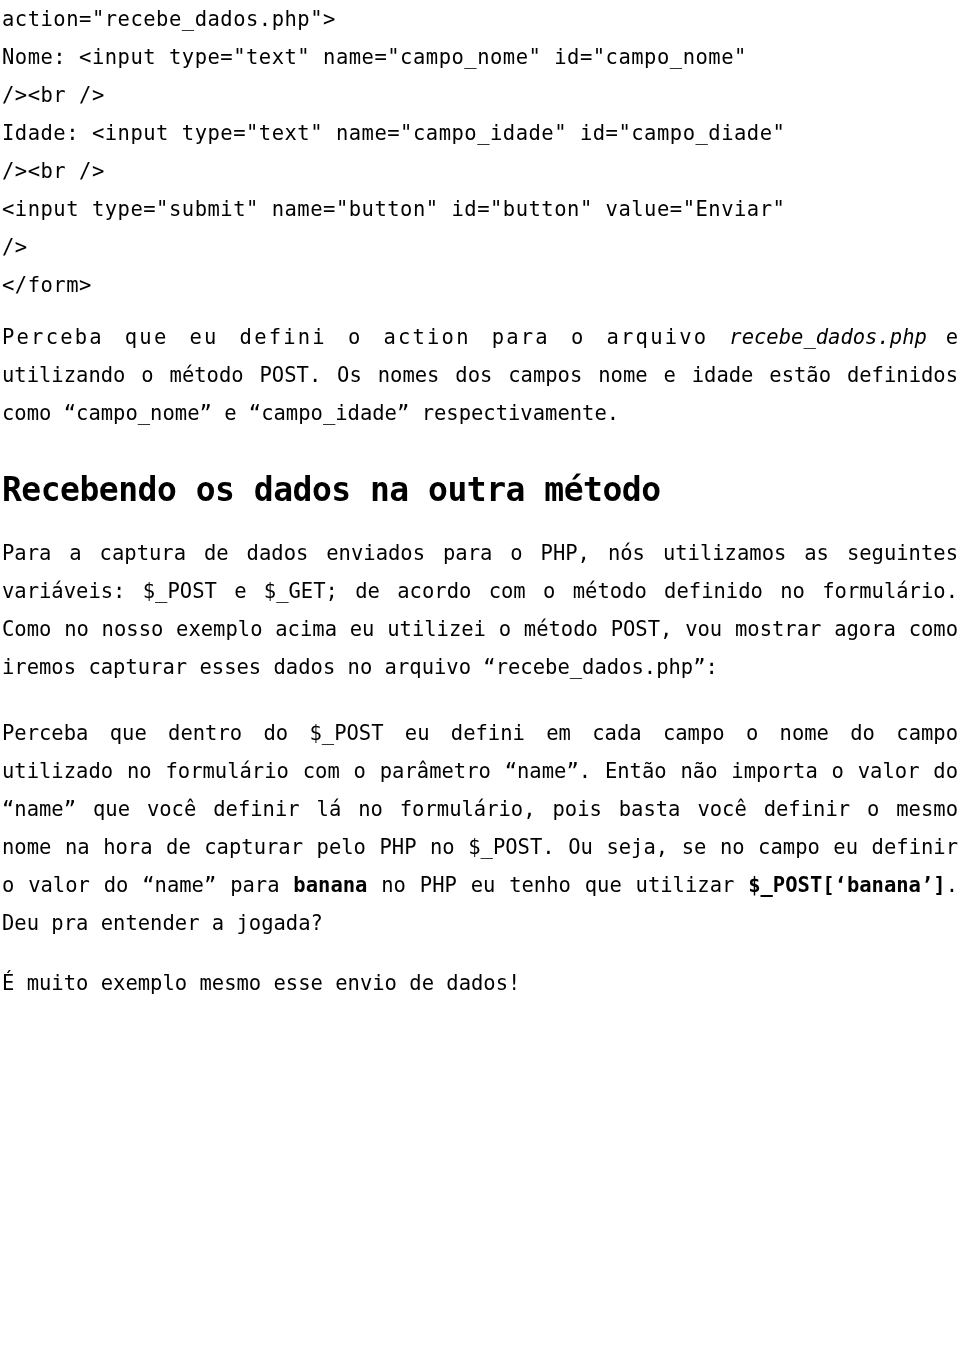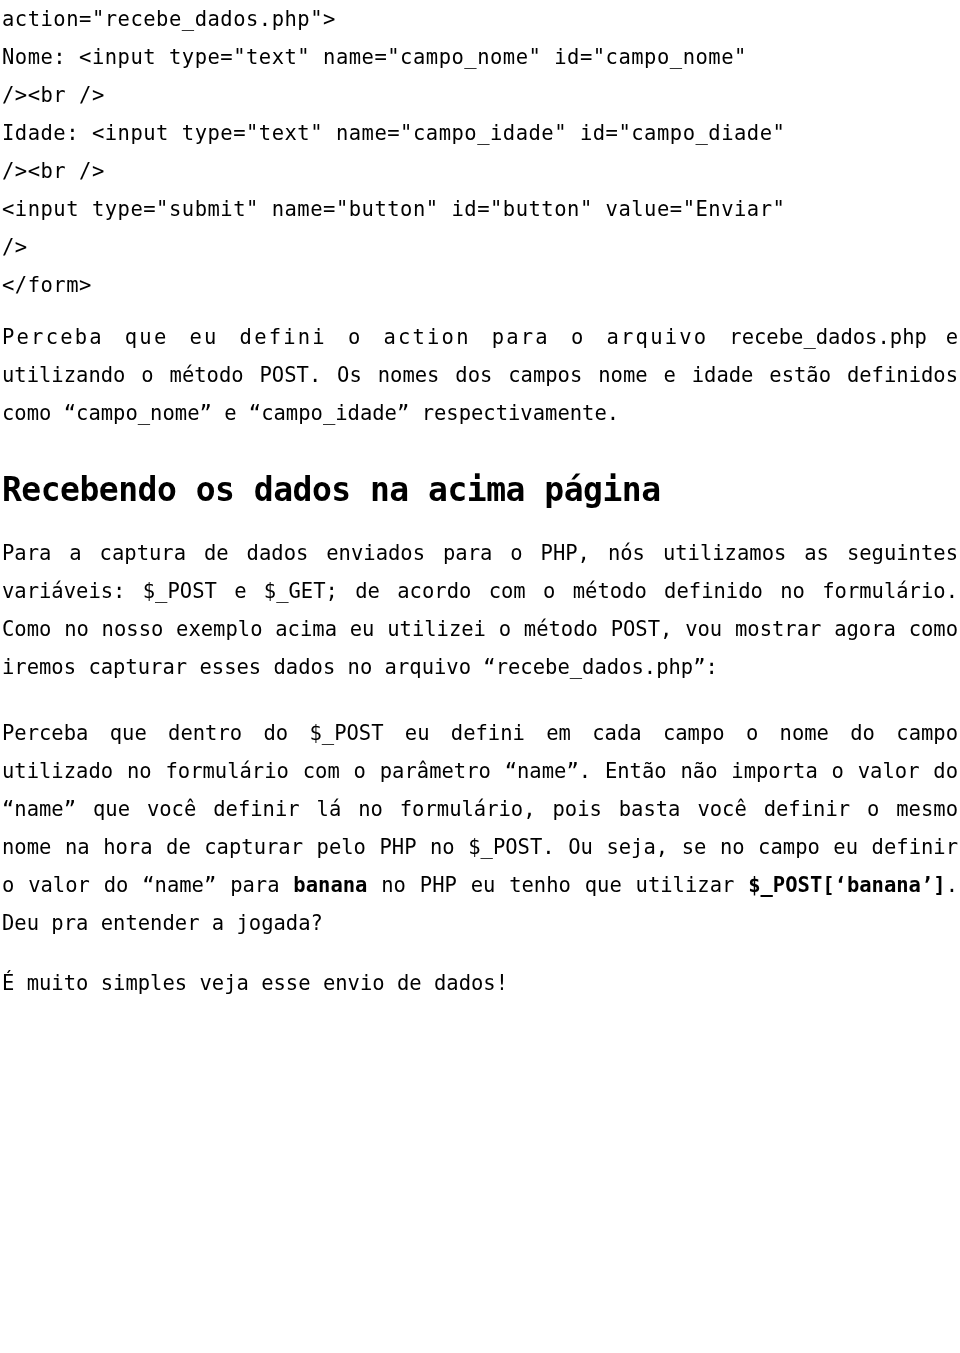--- a/index.html
+++ b/index.html
@@ -36,20 +36,21 @@
   }
   .heading {
     font-family: "DejaVu Sans Mono", monospace;
     font-weight: bold;
     font-size: 33px;
     line-height: 44px;
     letter-spacing: -0.5px;
     margin: 36px 0 22px 0;
   }
   .ital {
+    font-style: italic;
   }
   .bold {
     font-weight: bold;
   }
   .gap-sm { height: 14px; }
   .gap-md { height: 22px; }
   .block { margin: 0; }
   .spaced-1 { letter-spacing: 2.2px; }
   .spaced-2 { letter-spacing: 1.1px; }
   .spaced-3 { letter-spacing: 0.5px; }
@@ -68,31 +69,31 @@
     <div class="code-line spaced-3">/&gt;&lt;br /&gt;</div>
     <div class="code-line spaced-3">&lt;input type="submit" name="button" id="button" value="Enviar"</div>
     <div class="code-line spaced-3">/&gt;</div>
     <div class="code-line spaced-3">&lt;/form&gt;</div>
   </div>
 
   <div class="gap-sm"></div>
 
   <p class="para block"><span class="spaced-1">Perceba que eu defini o action para o arquivo </span><span class="ital">recebe_dados.php</span><span> e utilizando o método POST. Os nomes dos campos nome e idade estão definidos como “campo_nome” e “campo_idade” respectivamente.</span></p>
 
-  <h2 class="heading">Recebendo os dados na acima página</h2>
+  <h2 class="heading">Recebendo os dados na outra método</h2>
 
   <p class="para block">Para a captura de dados enviados para o PHP, nós utilizamos as seguintes variáveis: $_POST e $_GET; de acordo com o método definido no formulário. Como no nosso exemplo acima eu utilizei o método POST, vou mostrar agora como iremos capturar esses dados no arquivo “recebe_dados.php”:</p>
 
   <div class="gap-sm"></div>
 
 
   <div class="gap-sm"></div>
 
   <p class="para block"><span>Perceba que dentro do $_POST eu defini em cada campo o nome do campo utilizado no formulário com o parâmetro “name”. Então não importa o valor do “name” que você definir lá no formulário, pois basta você definir o mesmo nome na hora de capturar pelo PHP no $_POST. Ou seja, se no campo eu definir o valor do “name” para </span><span class="bold">banana</span><span> no PHP eu tenho que utilizar </span><span class="bold">$_POST[‘banana’]</span><span>. Deu pra entender a jogada?</span></p>
 
   <div class="gap-md"></div>
 
-  <p class="para block">É muito simples veja esse envio de dados!</p>
+  <p class="para block">É muito exemplo mesmo esse envio de dados!</p>
 
   <div class="gap-md"></div>
 
 
 </div>
 
 </body></html>

